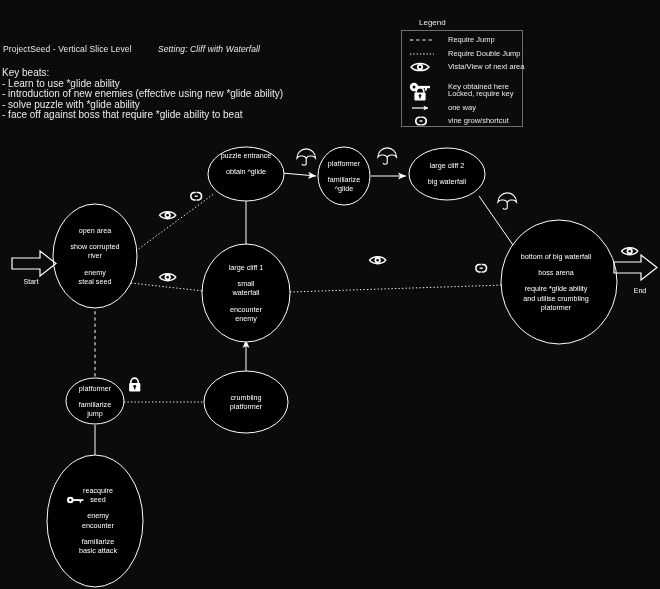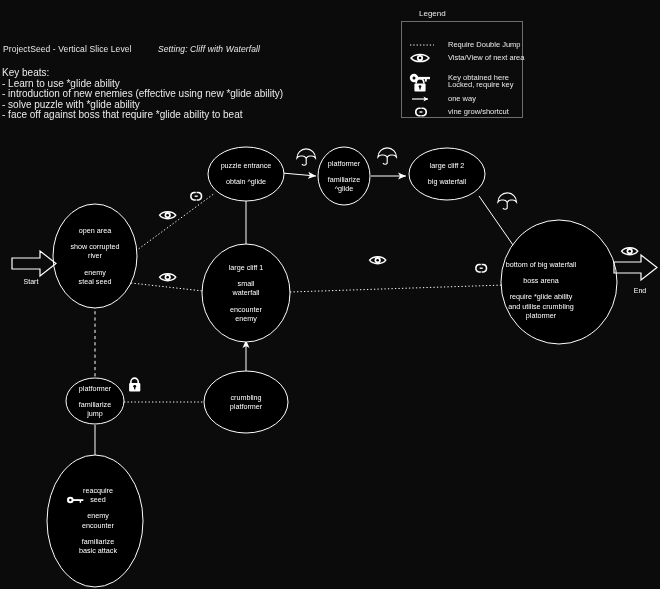--- a/index.html
+++ b/index.html
@@ -4,21 +4,21 @@
 <style>
   html,body{margin:0;padding:0;background:#0b0b0b;}
   body{width:660px;height:589px;overflow:hidden;font-family:"Liberation Sans",sans-serif;color:#ffffff;}
   #stage{position:relative;width:660px;height:589px;background:#0b0b0b;}
   svg#diagram{position:absolute;left:0;top:0;width:660px;height:589px;}
   .ttl{position:absolute;font-size:8.5px;color:#e9e9e9;letter-spacing:.1px;white-space:nowrap;}
   .ttl.ital{font-style:italic;margin-left:15px;}
   .beats{position:absolute;left:2px;top:68px;font-size:10px;line-height:10.6px;color:#e9e9e9;white-space:nowrap;}
   .beats div{white-space:nowrap;}
   .legend-wrap{position:absolute;left:401px;top:2px;width:124px;}
-  .legend-title{font-size:8px;color:#e9e9e9;margin:7px 0 3px 18px;}
+  .legend-title{font-size:8px;color:#e9e9e9;margin:16px 0 3px 18px;}
   .legend-box{border:1px solid #6d6d6d;width:122px;height:97px;position:relative;box-sizing:border-box;}
   .lrow{position:absolute;left:0;width:122px;height:13.5px;display:flex;align-items:center;}
   .lico{width:46px;height:13.5px;position:relative;flex:0 0 46px;}
   .ltxt{font-size:7.5px;color:#e9e9e9;white-space:nowrap;}
   .node-label{position:absolute;font-size:7.2px;line-height:9.2px;color:#ffffff;text-align:center;white-space:nowrap;transform:translate(-50%,-50%);}
   .se-lbl{position:absolute;font-size:7px;color:#ffffff;transform:translate(-50%,0);}
 </style>
 </head>
 <body>
 
@@ -32,20 +32,28 @@
     <div>- Learn to use *glide ability</div>
     <div>- introduction of new enemies (effective using new *glide ability)</div>
     <div>- solve puzzle with *glide ability</div>
     <div>- face off against boss that require *glide ability to beat</div>
   </div>
 
   <div class="legend-wrap">
     <div class="legend-title">Legend</div>
     <div class="legend-box">
 
+      <div class="lrow" style="top:2px;">
+        <div class="lico">
+          <svg width="46" height="14" viewBox="0 0 46 14">
+              <line x1="8" y1="7" x2="32" y2="7" stroke="#ffffff" stroke-width="1.2" stroke-dasharray="3.2,3"></line>
+            </svg>
+        </div>
+        <div class="ltxt">Require Jump</div>
+      </div>
 
       <div class="lrow" style="top:15.5px;">
         <div class="lico">
           <svg width="46" height="14" viewBox="0 0 46 14">
               <line x1="8" y1="7" x2="32" y2="7" stroke="#ffffff" stroke-width="1.2" stroke-dasharray="1.3,2"></line>
             </svg>
         </div>
         <div class="ltxt">Require Double Jump</div>
       </div>
 
@@ -216,40 +224,40 @@
   <div class="node-label" style="left:95px;top:256px;">
     <div>open area</div>
     <div style="height:7px"></div>
     <div>show corrupted</div>
     <div>river</div>
     <div style="height:7px"></div>
     <div>enemy</div>
     <div>steal seed</div>
   </div>
 
-  <div class="node-label" style="left:246px;top:174px;">
+  <div class="node-label" style="left:246px;top:164px;">
     <div>puzzle entrance</div>
     <div style="height:7px"></div>
     <div>obtain ^glide</div>
   </div>
 
   <div class="node-label" style="left:344px;top:176px;">
     <div>platformer</div>
     <div style="height:7px"></div>
     <div>familiarize</div>
     <div>^glide</div>
   </div>
 
   <div class="node-label" style="left:447px;top:174px;">
     <div>large cliff 2</div>
     <div style="height:7px"></div>
     <div>big waterfall</div>
   </div>
 
-  <div class="node-label" style="left:541px;top:282px;margin-top:8px;">
+  <div class="node-label" style="left:556px;top:282px;">
     <div>bottom of big waterfall</div>
     <div style="height:7px"></div>
     <div>boss arena</div>
     <div style="height:7px"></div>
     <div>require *glide ability</div>
     <div>and utilise crumbling</div>
     <div>platormer</div>
   </div>
 
   <div class="node-label" style="left:246px;top:293px;">

